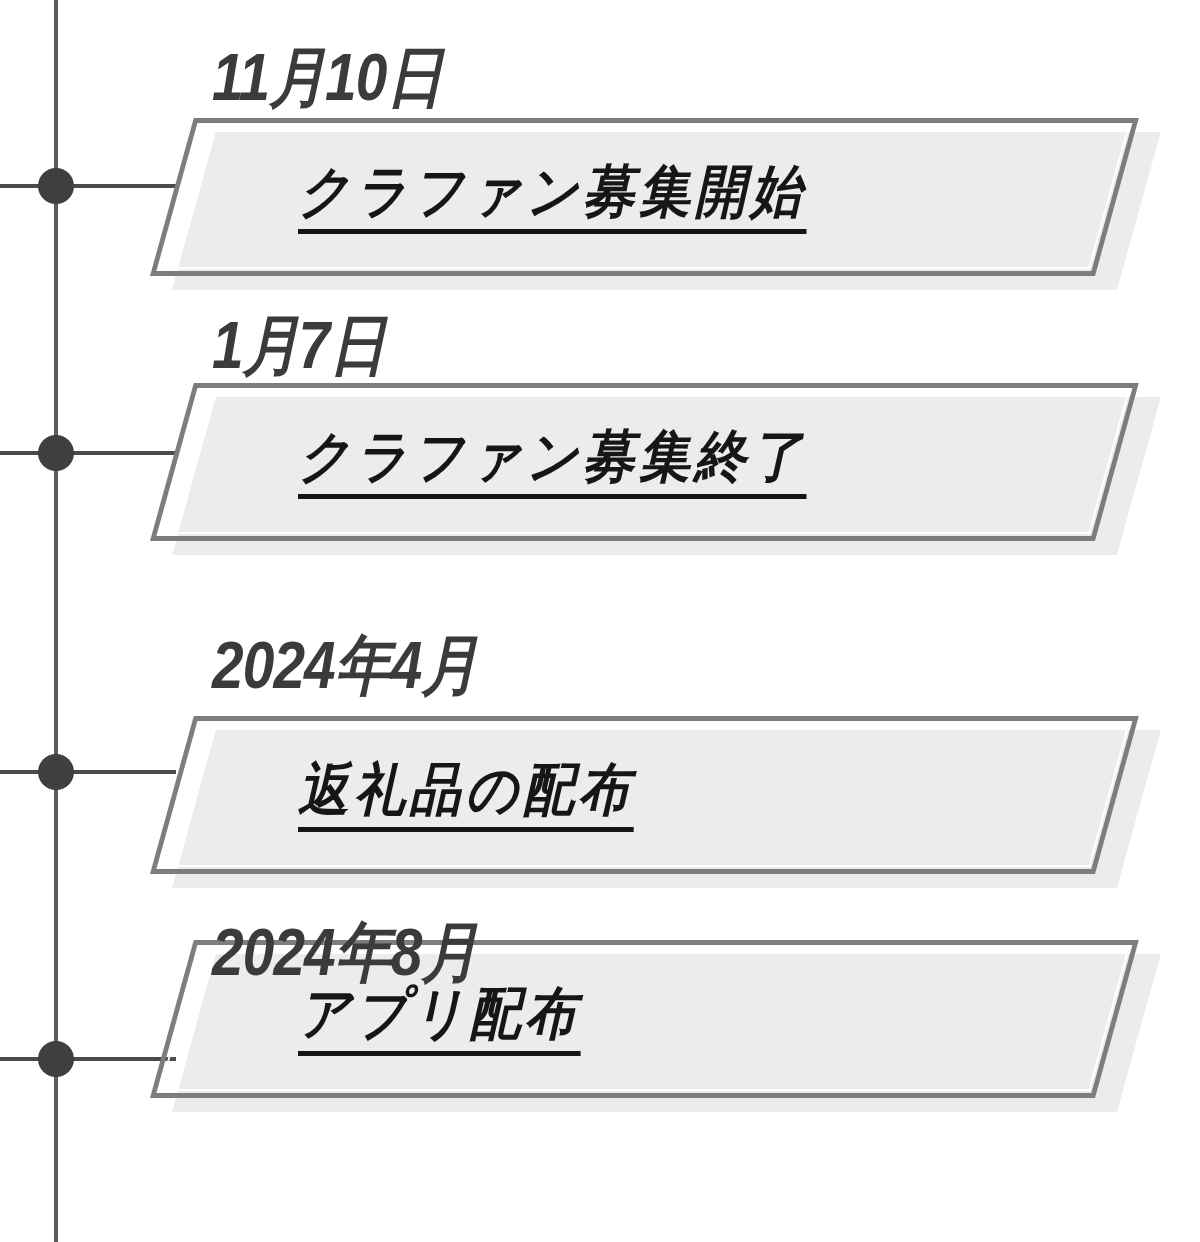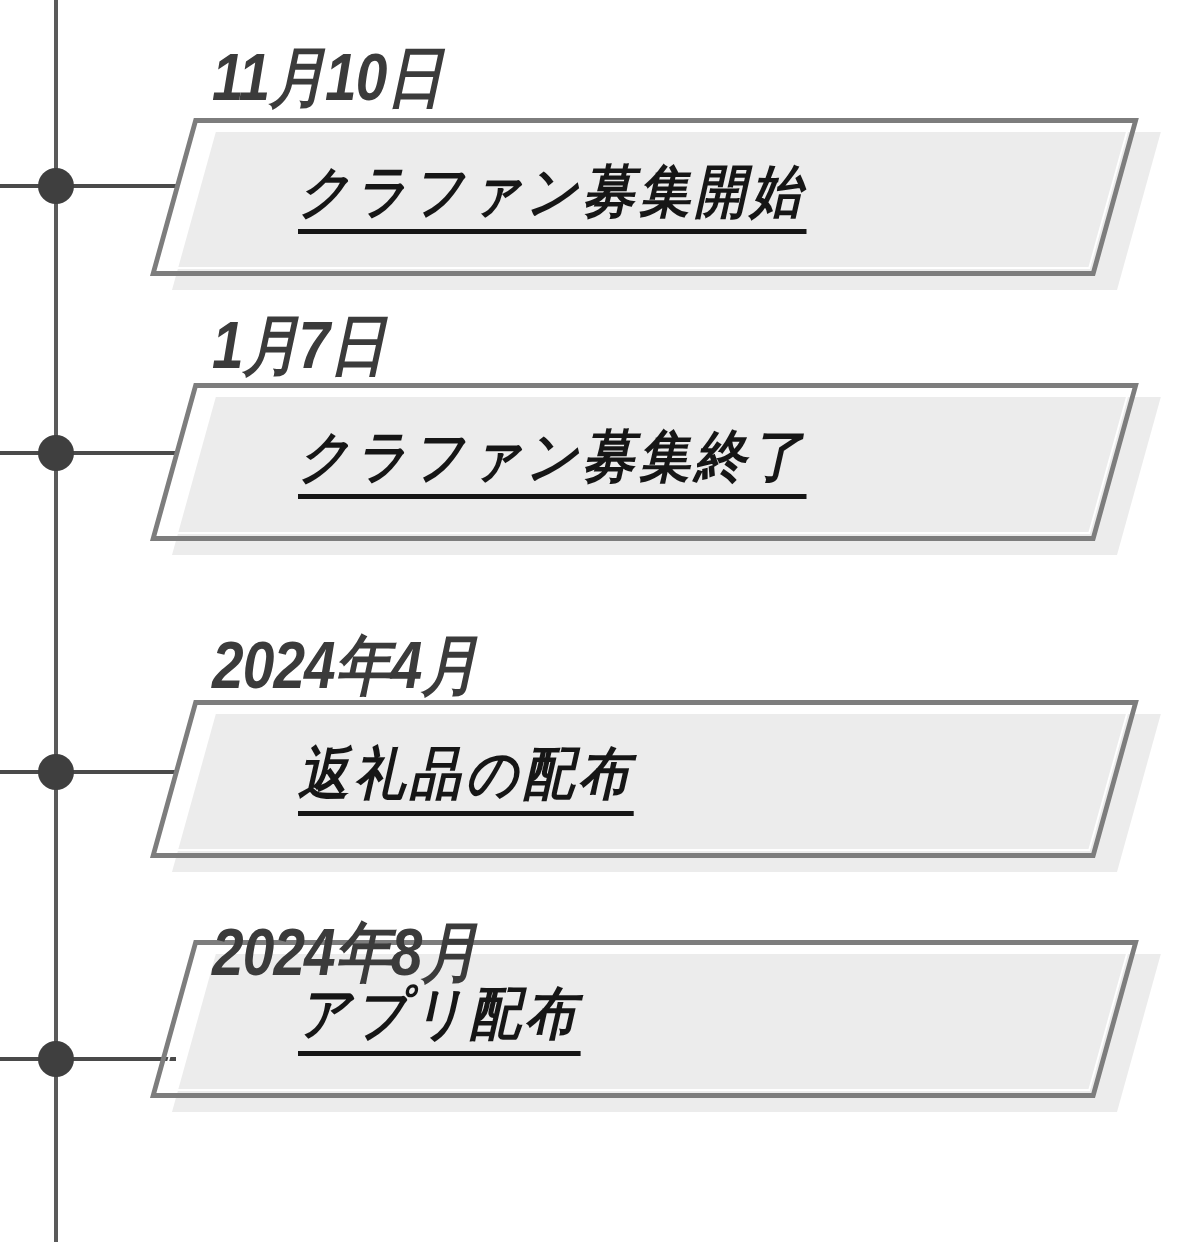--- a/index.html
+++ b/index.html
@@ -173,21 +173,21 @@
       <div class="card-label-wrap">
         <div class="card-label">クラファン募集終了</div>
       </div>
     </div>
   </div>
 
   <div class="entry" style="top:0px;">
     <div class="connector" style="top:770px;"></div>
     <div class="node-dot" style="top:772px;"></div>
     <div class="date-label" style="top:632px;">2024年4月</div>
-    <div class="card" style="top:700px;">
+    <div class="card" style="top:716px;">
       <div class="card-plate"></div>
       <div class="card-frame"></div>
       <div class="card-label-wrap">
         <div class="card-label">返礼品の配布</div>
       </div>
     </div>
   </div>
 
   <div class="entry" style="top:0px;">
     <div class="connector" style="top:1057px;"></div>

